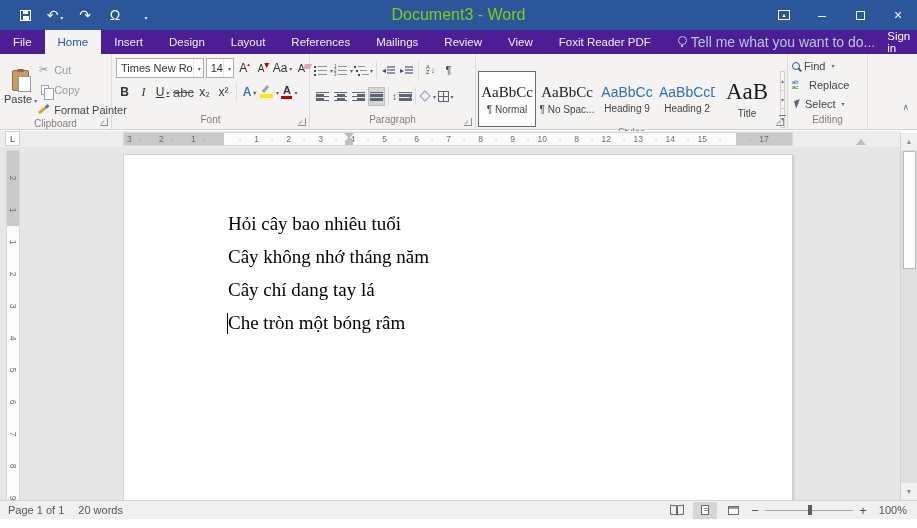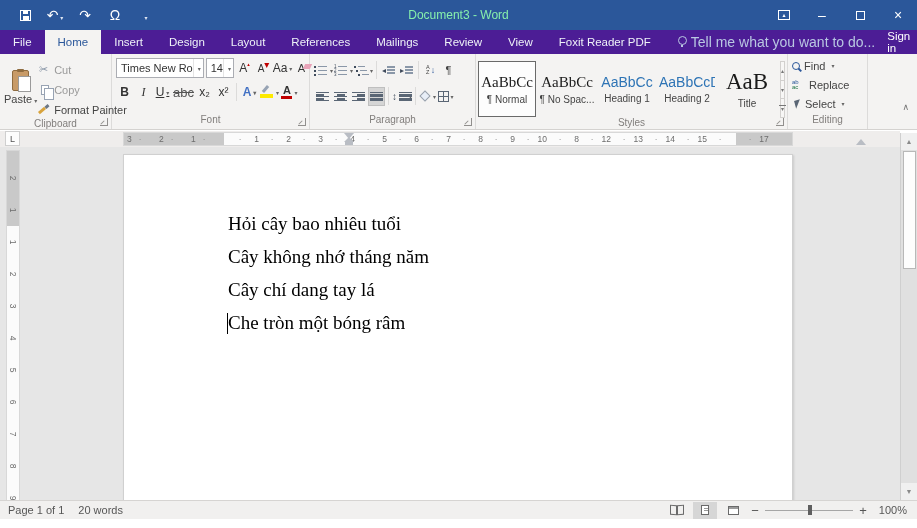--- a/index.html
+++ b/index.html
@@ -7,21 +7,21 @@
 .window{position:relative;width:917px;height:528px;background:#fff;overflow:hidden}
 
 
 .titlebar{position:absolute;top:0;left:0;right:0;height:30px;background:#2b579a;color:#fff;display:flex;align-items:center}
 .qat{display:flex;align-items:center;padding-left:12px;gap:4px;z-index:2}
 .qbtn{min-width:26px;height:24px;display:flex;align-items:center;justify-content:center;font-size:14px;color:#fff;cursor:default}
 .qcaret::after{content:"▾";font-size:6px;color:#dfe6f2;margin-left:2px}
 .i-save{width:11px;height:11px;border:1px solid #fff;position:relative}
 .i-save::before{content:"";position:absolute;left:2px;top:0;width:5px;height:3px;background:#fff}
 .i-save::after{content:"";position:absolute;left:2px;bottom:0;width:6px;height:4px;background:#fff}
-.title{position:absolute;left:0;right:0;top:0;height:30px;line-height:30px;text-align:center;font-size:12px;color:#86efac;z-index:1}
+.title{position:absolute;left:0;right:0;top:0;height:30px;line-height:30px;text-align:center;font-size:16px;color:#84cc16;z-index:1}
 .wctrl{position:absolute;right:0;top:0;height:30px;display:flex;z-index:2}
 .wbtn{width:38px;height:30px;display:flex;align-items:center;justify-content:center;font-size:14px;color:#fff}
 .i-ribbonopt{width:12px;height:10px;border:1px solid #fff;display:flex;align-items:center;justify-content:center}
 .i-ribbonopt::after{content:"▴";font-size:6px;color:#fff;line-height:1}
 .i-max{width:9px;height:9px;border:1px solid #fff}
 
 
 .tabbar{position:absolute;top:30px;left:0;right:0;height:24px;background:#4c1d95;display:flex;align-items:flex-end;color:#fff}
 .tabs{display:flex;align-items:flex-end;height:24px}
 .tab{height:24px;line-height:24px;padding:0 13px;font-size:11.5px;color:#eef2f8;white-space:nowrap}
@@ -111,21 +111,21 @@
 .i-al{position:relative;width:13px;height:11px}
 .i-al::before{content:"";position:absolute;left:0;top:1px;width:13px;height:1.5px;background:#5a6675;box-shadow:0 4px 0 #5a6675,0 8px 0 #5a6675}
 .i-al::after{content:"";position:absolute;top:3.5px;width:8px;height:1.5px;background:#5a6675;box-shadow:0 4px 0 #5a6675}
 .i-al.left::after{left:0}
 .i-al.center::after{left:2.5px}
 .i-al.right::after{right:0}
 .i-al.just::after{left:0;width:13px}
 
 
 .g-styles{width:312px}
-.g-styles .g-body{padding:7px 2px 0;gap:2px}
+.g-styles .g-body{padding:17px 2px 0;gap:2px}
 .cards{display:flex;gap:2px}
 .card{width:58px;height:56px;display:flex;flex-direction:column;align-items:center;justify-content:center;border:1px solid transparent;overflow:hidden}
 .card[data-state="selected"]{border:1px solid #6a6a6a;background:#fdfdfd}
 .card .sample{font-family:"Liberation Serif",serif;font-size:15px;color:#1a1a1a;white-space:nowrap;overflow:hidden;max-width:56px}
 .card[data-kind="heading"] .sample{color:#2e74b5;font-family:"Liberation Sans",sans-serif;font-size:14px}
 .card[data-kind="title"] .sample{font-size:23px}
 .card .cname{font-size:10px;color:#444;margin-top:3px;white-space:nowrap;overflow:hidden;max-width:56px}
 .stscroll{display:flex;flex-direction:column;width:13px;margin-left:2px}
 .stb{flex:1;border:1px solid #d2d0ce;background:#f7f6f5;display:flex;align-items:center;justify-content:center;font-size:6px;color:#777;margin-bottom:-1px}
 .stb.more::before{content:"";width:7px;height:1px;background:#777;position:absolute;margin-top:-6px}
@@ -422,21 +422,21 @@
         <div class="card" data-kind="normal" data-state="selected">
             <span class="sample">AaBbCc</span>
             <span class="cname">¶ Normal</span>
           </div>
             <div class="card" data-kind="normal" data-state="">
             <span class="sample">AaBbCc</span>
             <span class="cname">¶ No Spac...</span>
           </div>
             <div class="card" data-kind="heading" data-state="">
             <span class="sample">AaBbCc</span>
-            <span class="cname">Heading 1</span>
+            <span class="cname">Heading 9</span>
           </div>
             <div class="card" data-kind="heading" data-state="">
             <span class="sample">AaBbCcD</span>
             <span class="cname">Heading 2</span>
           </div>
             <div class="card" data-kind="title" data-state="">
             <span class="sample">AaB</span>
             <span class="cname">Title</span>
           </div>
           </div>

